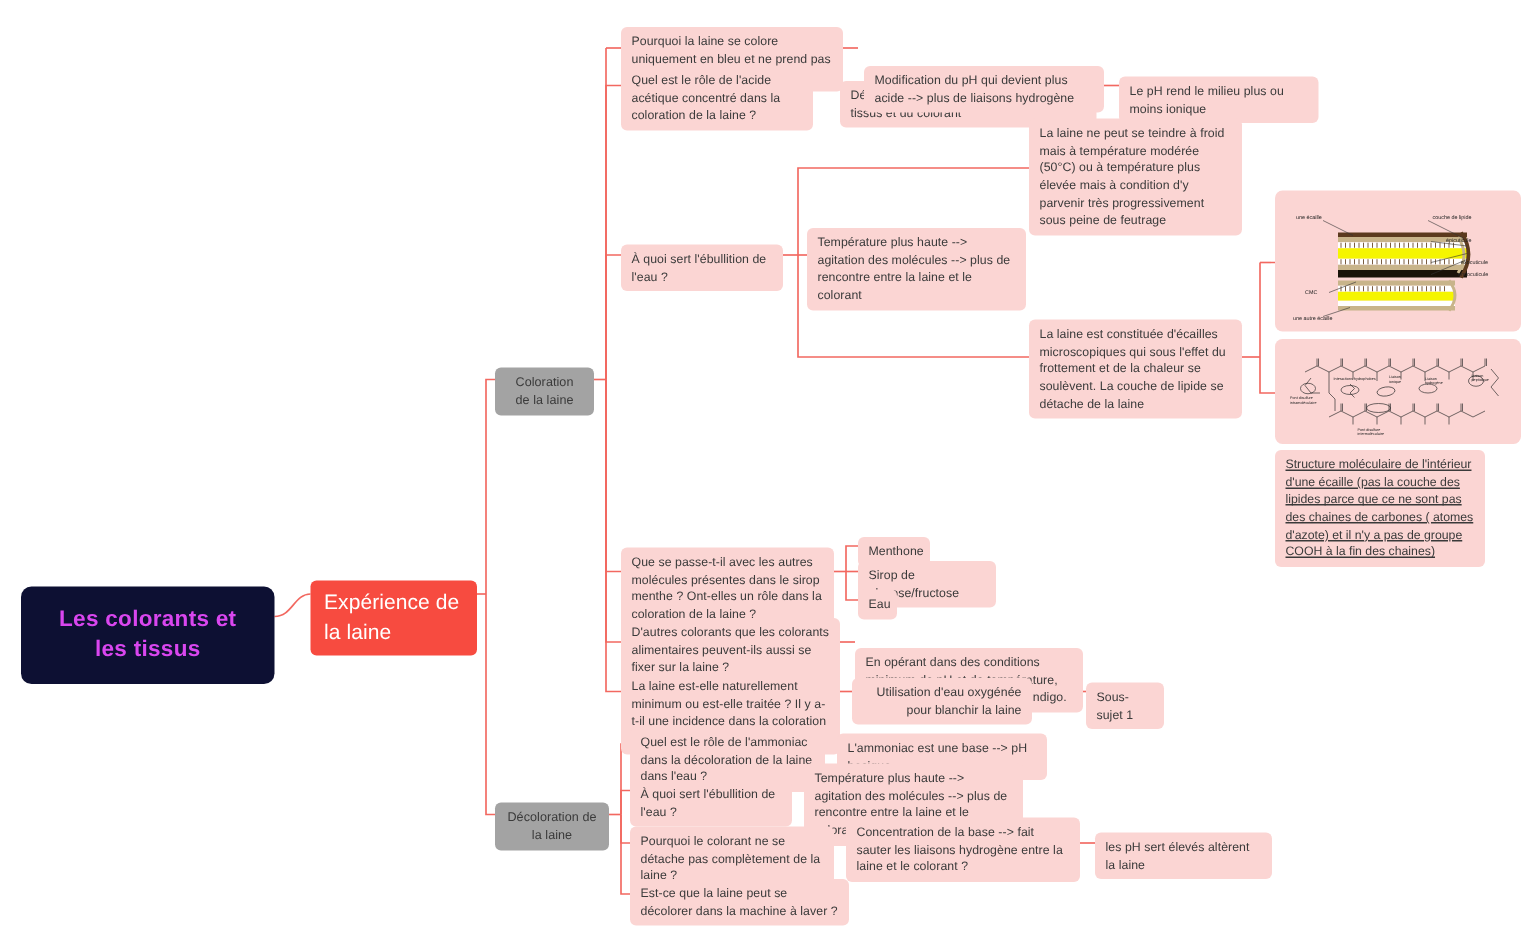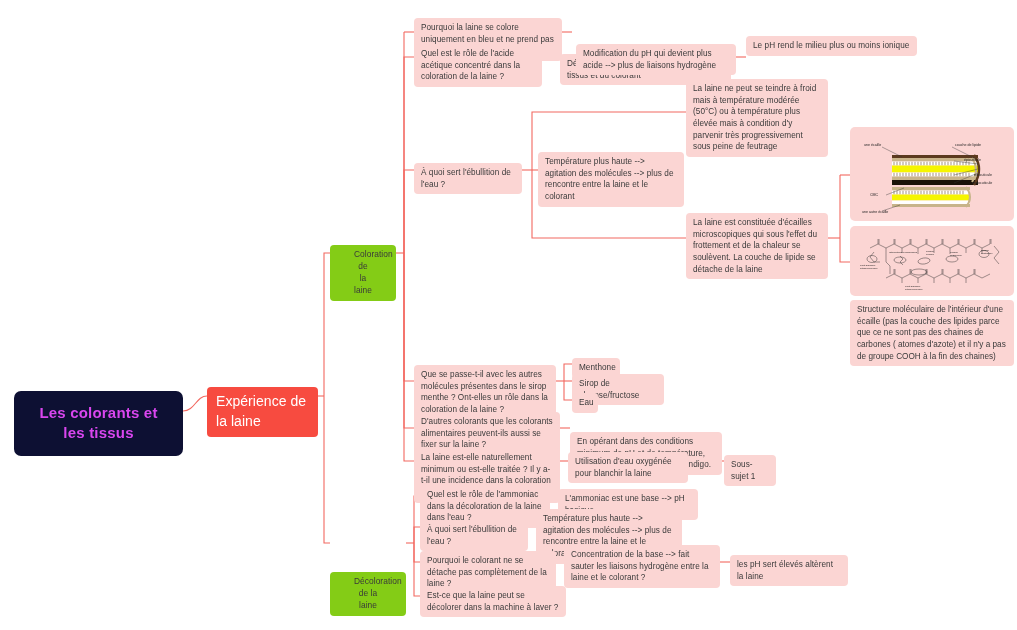--- a/index.html
+++ b/index.html
@@ -41,24 +41,24 @@
     letter-spacing: 0.2px;
   }
   .node.main {
     background: #f74b40;
     color: #ffffff;
     font-size: 14px;
     padding: 5px 9px;
     border-radius: 4px;
   }
   .node.branch {
-    background: #84cc16;
+    background: #a3a3a3;
     color: #3a3a3a;
     font-size: 8.4px;
-    padding: 4px 24px;
+    padding: 4px 8px;
   }
   .imgpanel {
     position: absolute;
     background: #fbd5d3;
     border-radius: 5px;
     padding: 6px;
   }
   .imgpanel svg { display: block; }
   .caption {
     position: absolute;
@@ -141,41 +141,41 @@
   </div>
 
   <div class="node main" style="left:207px; top:387px; width:111px;">
     <span>Expérience de la laine</span>
   </div>
 
   <div class="node branch" style="left:330px; top:245px; width:66px; text-align:center;">
     <span>Coloration de la laine</span>
   </div>
 
-  <div class="node branch" style="left:330px; top:535px; width:76px; text-align:center;margin-top:37px;">
+  <div class="node branch" style="left:330px; top:535px; width:76px; text-align:center;">
     <span>Décoloration de la laine</span>
   </div>
 
   <div class="node" style="left:414px; top:18px; width:148px;">
     <span>Pourquoi la laine se colore uniquement en bleu et ne prend pas le jaune de tartrazine?</span>
   </div>
 
   <div class="node" style="left:560px; top:18px; width:171px;margin-top:36px;">
     <span>Dépend de la structure moléculaire du tissus et du colorant</span>
   </div>
 
   <div class="node" style="left:414px; top:44px; width:128px;">
     <span>Quel est le rôle de l'acide acétique concentré dans la coloration de la laine ?</span>
   </div>
 
   <div class="node" style="left:576px; top:44px; width:160px;">
     <span>Modification du pH qui devient plus acide --&gt; plus de liaisons hydrogène</span>
   </div>
 
-  <div class="node" style="left:746px; top:36px; width:171px;">
+  <div class="node" style="left:746px; top:51px; width:133px;">
     <span>Le pH rend le milieu plus ou moins ionique</span>
   </div>
 
   <div class="node" style="left:414px; top:163px; width:108px;">
     <span>À quoi sert l'ébullition de l'eau ?</span>
   </div>
 
   <div class="node" style="left:686px; top:79px; width:142px;">
     <span>La laine ne peut se teindre à froid mais à température modérée (50°C) ou à température plus élevée mais à condition d'y parvenir très progressivement sous peine de feutrage</span>
   </div>
@@ -399,21 +399,21 @@
         <text x="94" y="21">Liaison</text>
         <text x="94" y="24">hydrogène</text>
         <text x="125" y="19">Liaison</text>
         <text x="125" y="22">peptidique</text>
         <text x="49" y="55">Pont disulfure</text>
         <text x="49" y="58">intermoléculaire</text>
       </g>
     </svg>
   </div>
 
-  <div class="caption" style="left:850px; top:300px; width:164px;">
+  <div class="caption" style="left:850px; top:300px; width:140px;text-decoration:underline;">
     <span>Structure moléculaire de l'intérieur d'une écaille (pas la couche des lipides parce que ce ne sont pas des chaines de carbones ( atomes d'azote) et il n'y a pas de groupe COOH à la fin des chaines)</span>
   </div>
 
   <div class="node" style="left:414px; top:365px; width:142px;">
     <span>Que se passe-t-il avec les autres molécules présentes dans le sirop menthe ? Ont-elles un rôle dans la coloration de la laine ?</span>
   </div>
 
   <div class="node" style="left:572px; top:358px; width:48px;">
     <span>Menthone</span>
   </div>
@@ -431,21 +431,21 @@
   </div>
 
   <div class="node" style="left:570px; top:432px; width:152px;">
     <span>En opérant dans des conditions minimum de pH et de température, on peut teindre la laine avec l'indigo.</span>
   </div>
 
   <div class="node" style="left:414px; top:448px; width:146px;">
     <span>La laine est-elle naturellement minimum ou est-elle traitée ? Il y a-t-il une incidence dans la coloration ?</span>
   </div>
 
-  <div class="node" style="left:568px; top:452px; width:120px;">
+  <div class="node" style="left:568px; top:452px; width:120px;text-align:right;">
     <span>Utilisation d'eau oxygénée pour blanchir la laine</span>
   </div>
 
   <div class="node" style="left:724px; top:455px; width:52px;">
     <span>Sous-sujet 1</span>
   </div>
 
   <div class="node" style="left:420px; top:485px; width:130px;">
     <span>Quel est le rôle de l'ammoniac dans la décoloration de la laine dans l'eau ?</span>
   </div>

